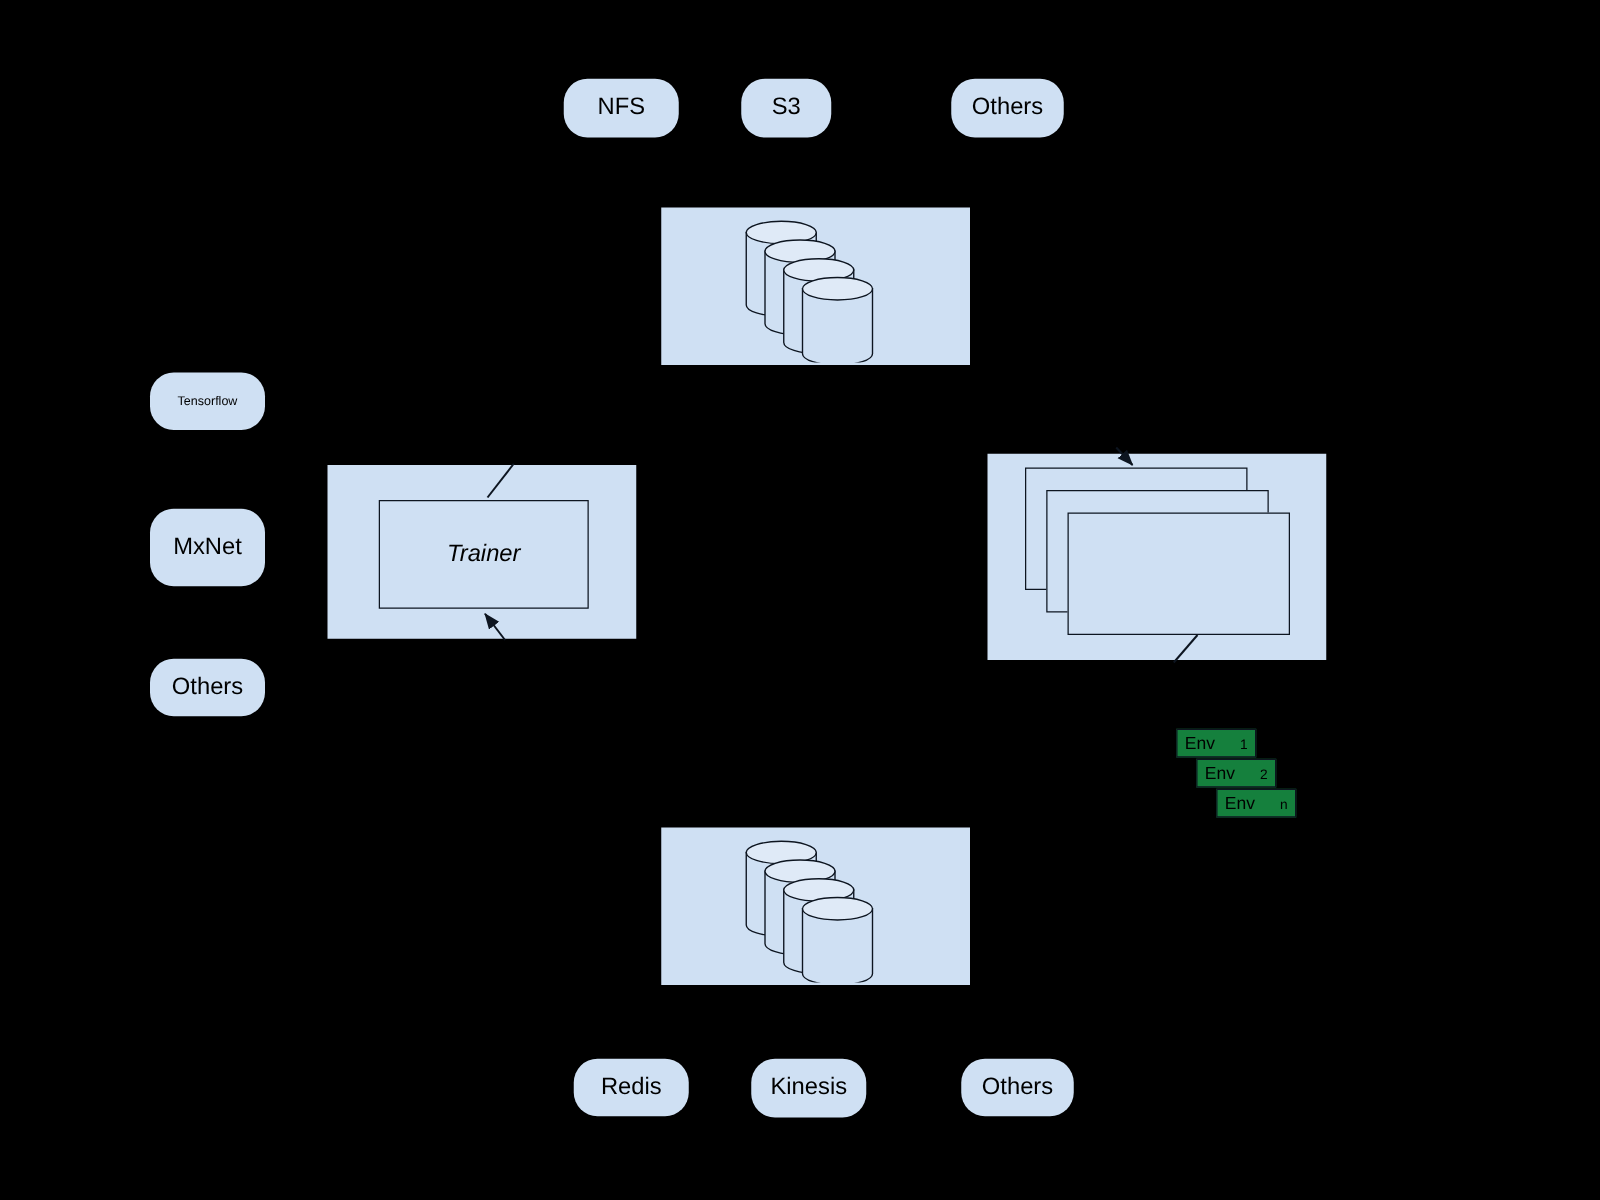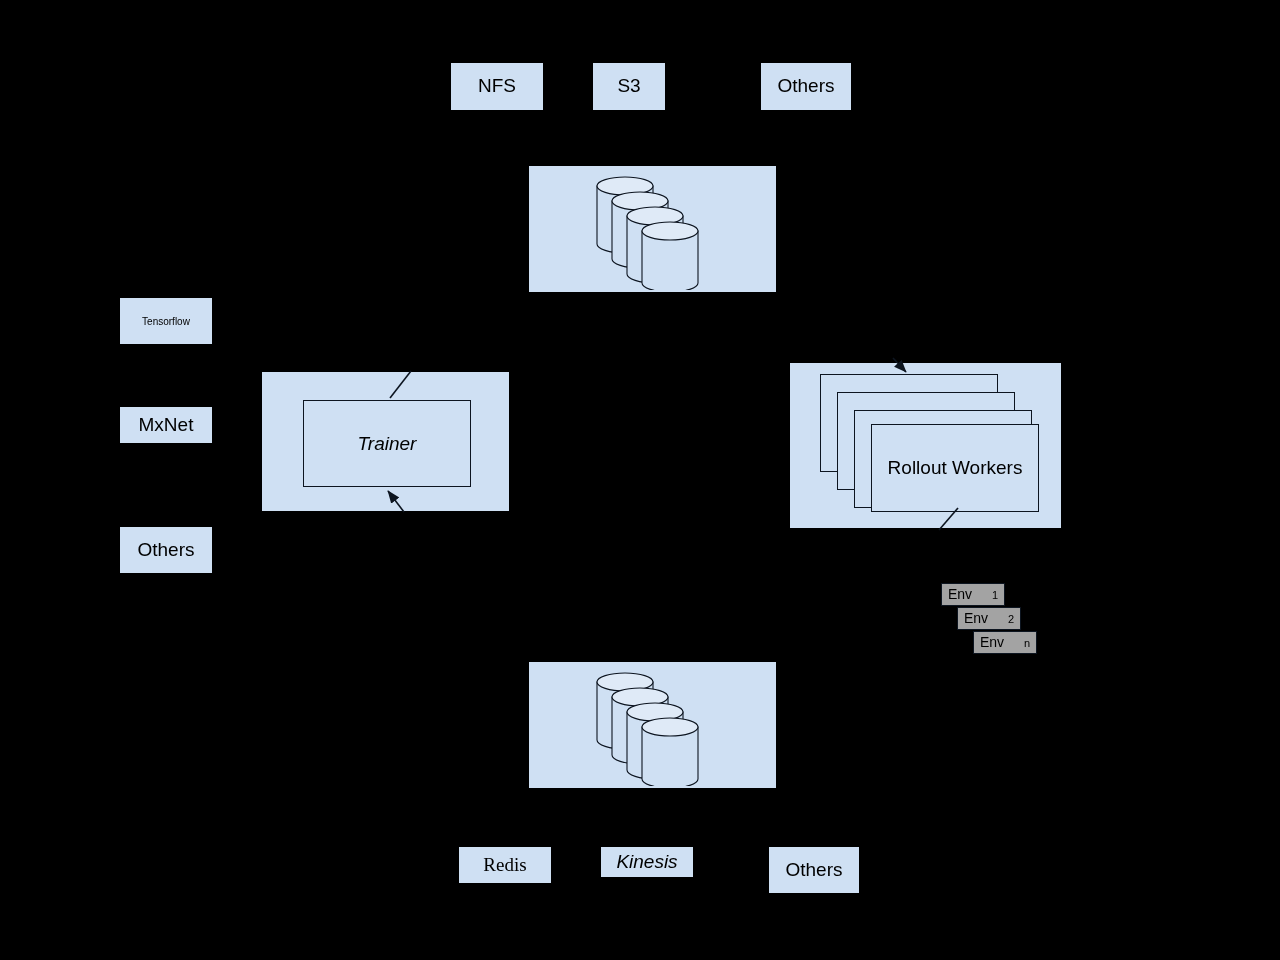--- a/index.html
+++ b/index.html
@@ -18,20 +18,21 @@
   .node {
     position: absolute;
     background: #cfe0f3;
     color: #000000;
     display: flex;
     align-items: center;
     justify-content: center;
     text-align: center;
     box-sizing: border-box;
     line-height: 1.1;
+    border-radius: 19px;
   }
   .panel {
     position: absolute;
     background: #cfe0f3;
     box-sizing: border-box;
   }
   .outline-box {
     position: absolute;
     border: 1.4px solid #0d1520;
     background: transparent;
@@ -45,21 +46,21 @@
     font-size: 19px;
   }
   .label-small {
     font-size: 10px;
   }
   .label-mid {
     font-size: 19px;
   }
   .env-box {
     position: absolute;
-    background: #a3a3a3;
+    background: #15803d;
     border: 1px solid #0d1520;
     box-sizing: border-box;
     display: flex;
     align-items: baseline;
     justify-content: center;
     gap: 20px;
     font-size: 14px;
     color: #000000;
     padding-top: 2px;
   }
@@ -109,31 +110,30 @@
         <ellipse cx="51" cy="31" rx="28" ry="9" fill="#dfeaf7"></ellipse>
         <path d="M38,46 L38,104 A28,9 0 0 0 94,104 L94,46 Z"></path>
         <ellipse cx="66" cy="46" rx="28" ry="9" fill="#dfeaf7"></ellipse>
         <path d="M53,61 L53,113 A28,9 0 0 0 109,113 L109,61 Z"></path>
         <ellipse cx="81" cy="61" rx="28" ry="9" fill="#dfeaf7"></ellipse>
       </g>
     </svg>
   </div>
 
   <div class="node label-small" style="left:120px; top:298px; width:92px; height:46px;">Tensorflow</div>
-  <div class="node label-mid" style="left:120px; top:407px; width:92px; height:36px;">MxNet</div>
+  <div class="node label-mid" style="left:120px; top:407px; width:92px; height:62px;">MxNet</div>
   <div class="node label-mid" style="left:120px; top:527px; width:92px; height:46px;">Others</div>
 
   <div class="panel" style="left:262px; top:372px; width:247px; height:139px;"></div>
   <div class="outline-box label-mid" style="left:303px; top:400px; width:168px; height:87px;font-style:italic;">Trainer</div>
 
   <div class="panel" style="left:790px; top:363px; width:271px; height:165px;"></div>
   <div class="stack-card" style="left:820px; top:374px; width:178px; height:98px;"></div>
   <div class="stack-card" style="left:837px; top:392px; width:178px; height:98px;"></div>
   <div class="stack-card" style="left:854px; top:410px; width:178px; height:98px;"></div>
-  <div class="stack-card labeled" style="left:871px; top:424px; width:168px; height:88px;">Rollout Workers</div>
 
   <div class="env-box" style="left:941px; top:583px; width:64px; height:23px;">
     <span>Env</span>
     <span class="env-idx">1</span>
   </div>
   <div class="env-box" style="left:957px; top:607px; width:64px; height:23px;">
     <span>Env</span>
     <span class="env-idx">2</span>
   </div>
   <div class="env-box" style="left:973px; top:631px; width:64px; height:23px;">
@@ -149,22 +149,22 @@
         <path d="M23,31 L23,89 A28,9 0 0 0 79,89 L79,31 Z"></path>
         <ellipse cx="51" cy="31" rx="28" ry="9" fill="#dfeaf7"></ellipse>
         <path d="M38,46 L38,104 A28,9 0 0 0 94,104 L94,46 Z"></path>
         <ellipse cx="66" cy="46" rx="28" ry="9" fill="#dfeaf7"></ellipse>
         <path d="M53,61 L53,113 A28,9 0 0 0 109,113 L109,61 Z"></path>
         <ellipse cx="81" cy="61" rx="28" ry="9" fill="#dfeaf7"></ellipse>
       </g>
     </svg>
   </div>
 
-  <div class="node label-top" style="left:459px; top:847px; width:92px; height:36px;font-family:Liberation Serif, serif;">Redis</div>
-  <div class="node label-top" style="left:601px; top:847px; width:92px; height:30px;font-style:italic;">Kinesis</div>
+  <div class="node label-top" style="left:459px; top:847px; width:92px; height:46px;">Redis</div>
+  <div class="node label-top" style="left:601px; top:847px; width:92px; height:47px;">Kinesis</div>
   <div class="node label-top" style="left:769px; top:847px; width:90px; height:46px;">Others</div>
 
   <svg class="overlay">
     <defs>
       <marker id="arrowhead" markerWidth="9" markerHeight="9" refX="7.5" refY="3.2" orient="auto" markerUnits="strokeWidth">
         <path d="M0,0 L8,3.2 L0,6.4 z" fill="#0d1520"></path>
       </marker>
     </defs>
     <line x1="390" y1="398" x2="411" y2="371" stroke="#0d1520" stroke-width="1.6"></line>
     <line x1="404" y1="512" x2="388" y2="491" stroke="#0d1520" stroke-width="1.6" marker-end="url(#arrowhead)"></line>

